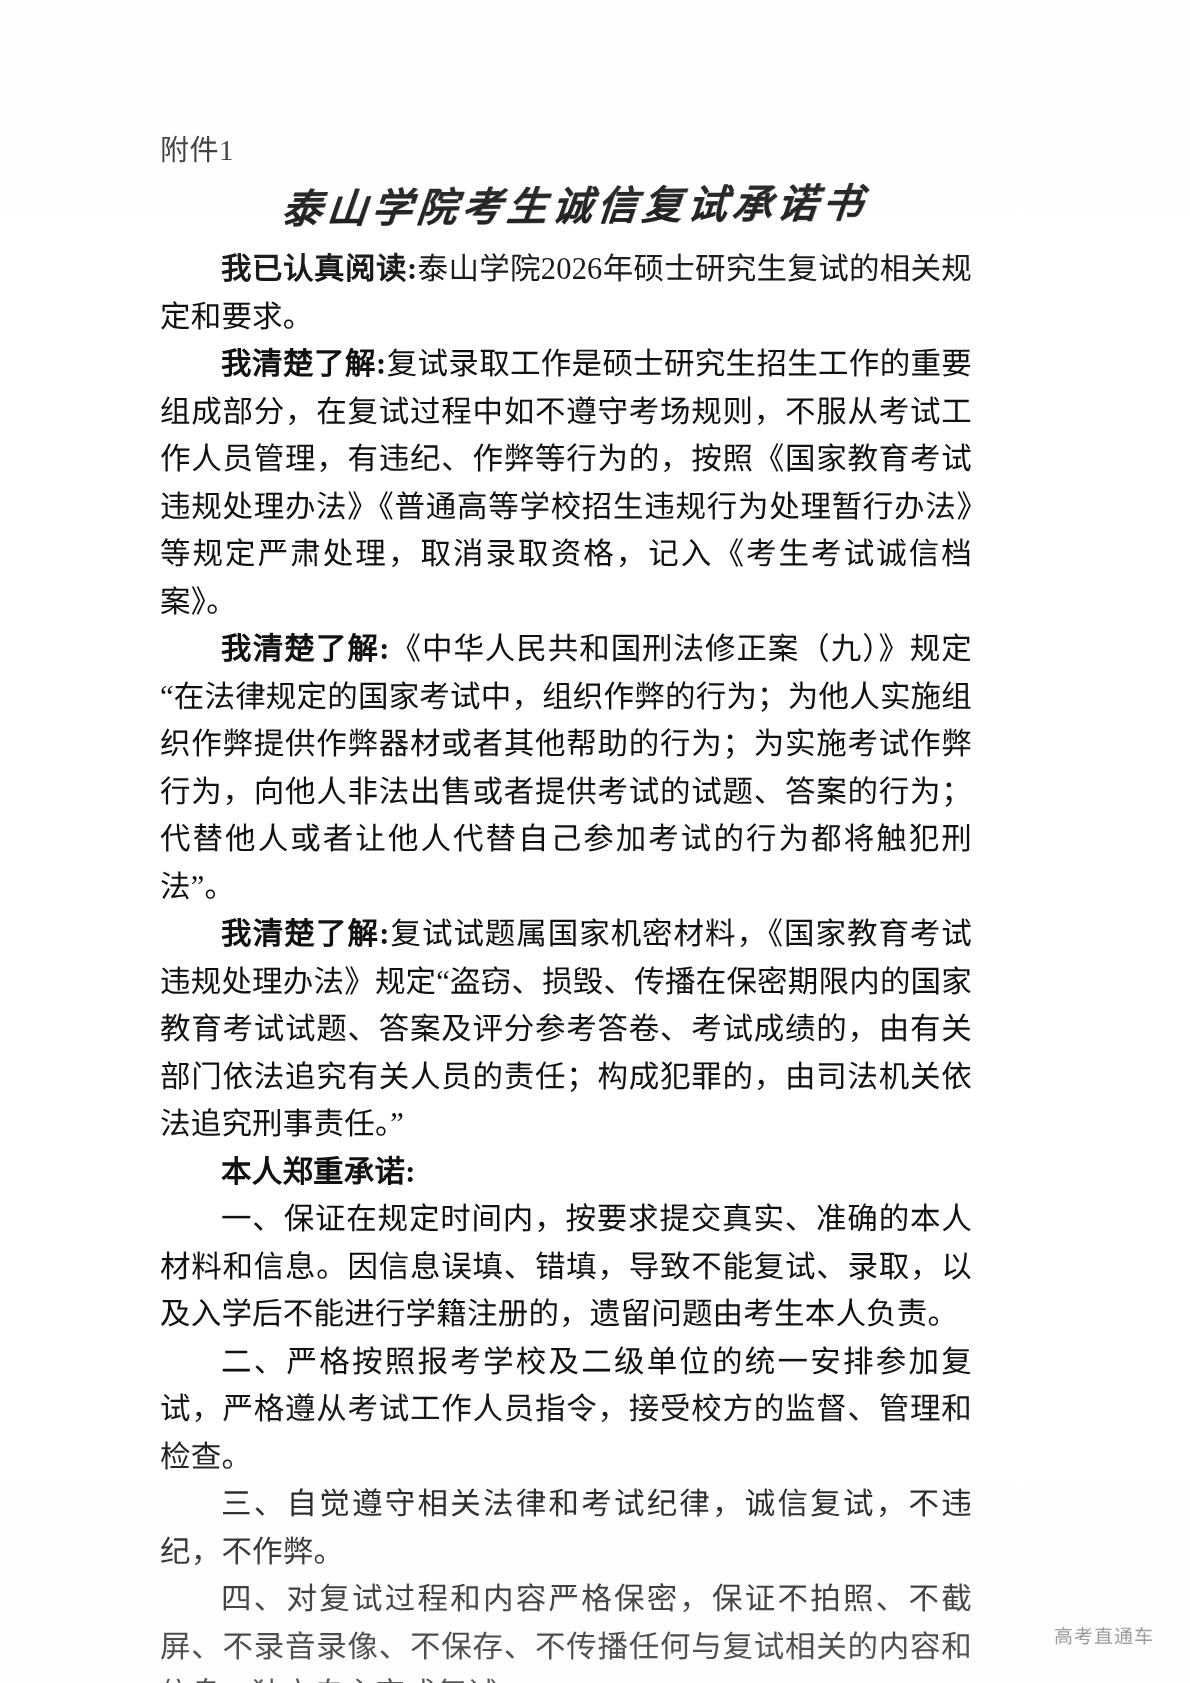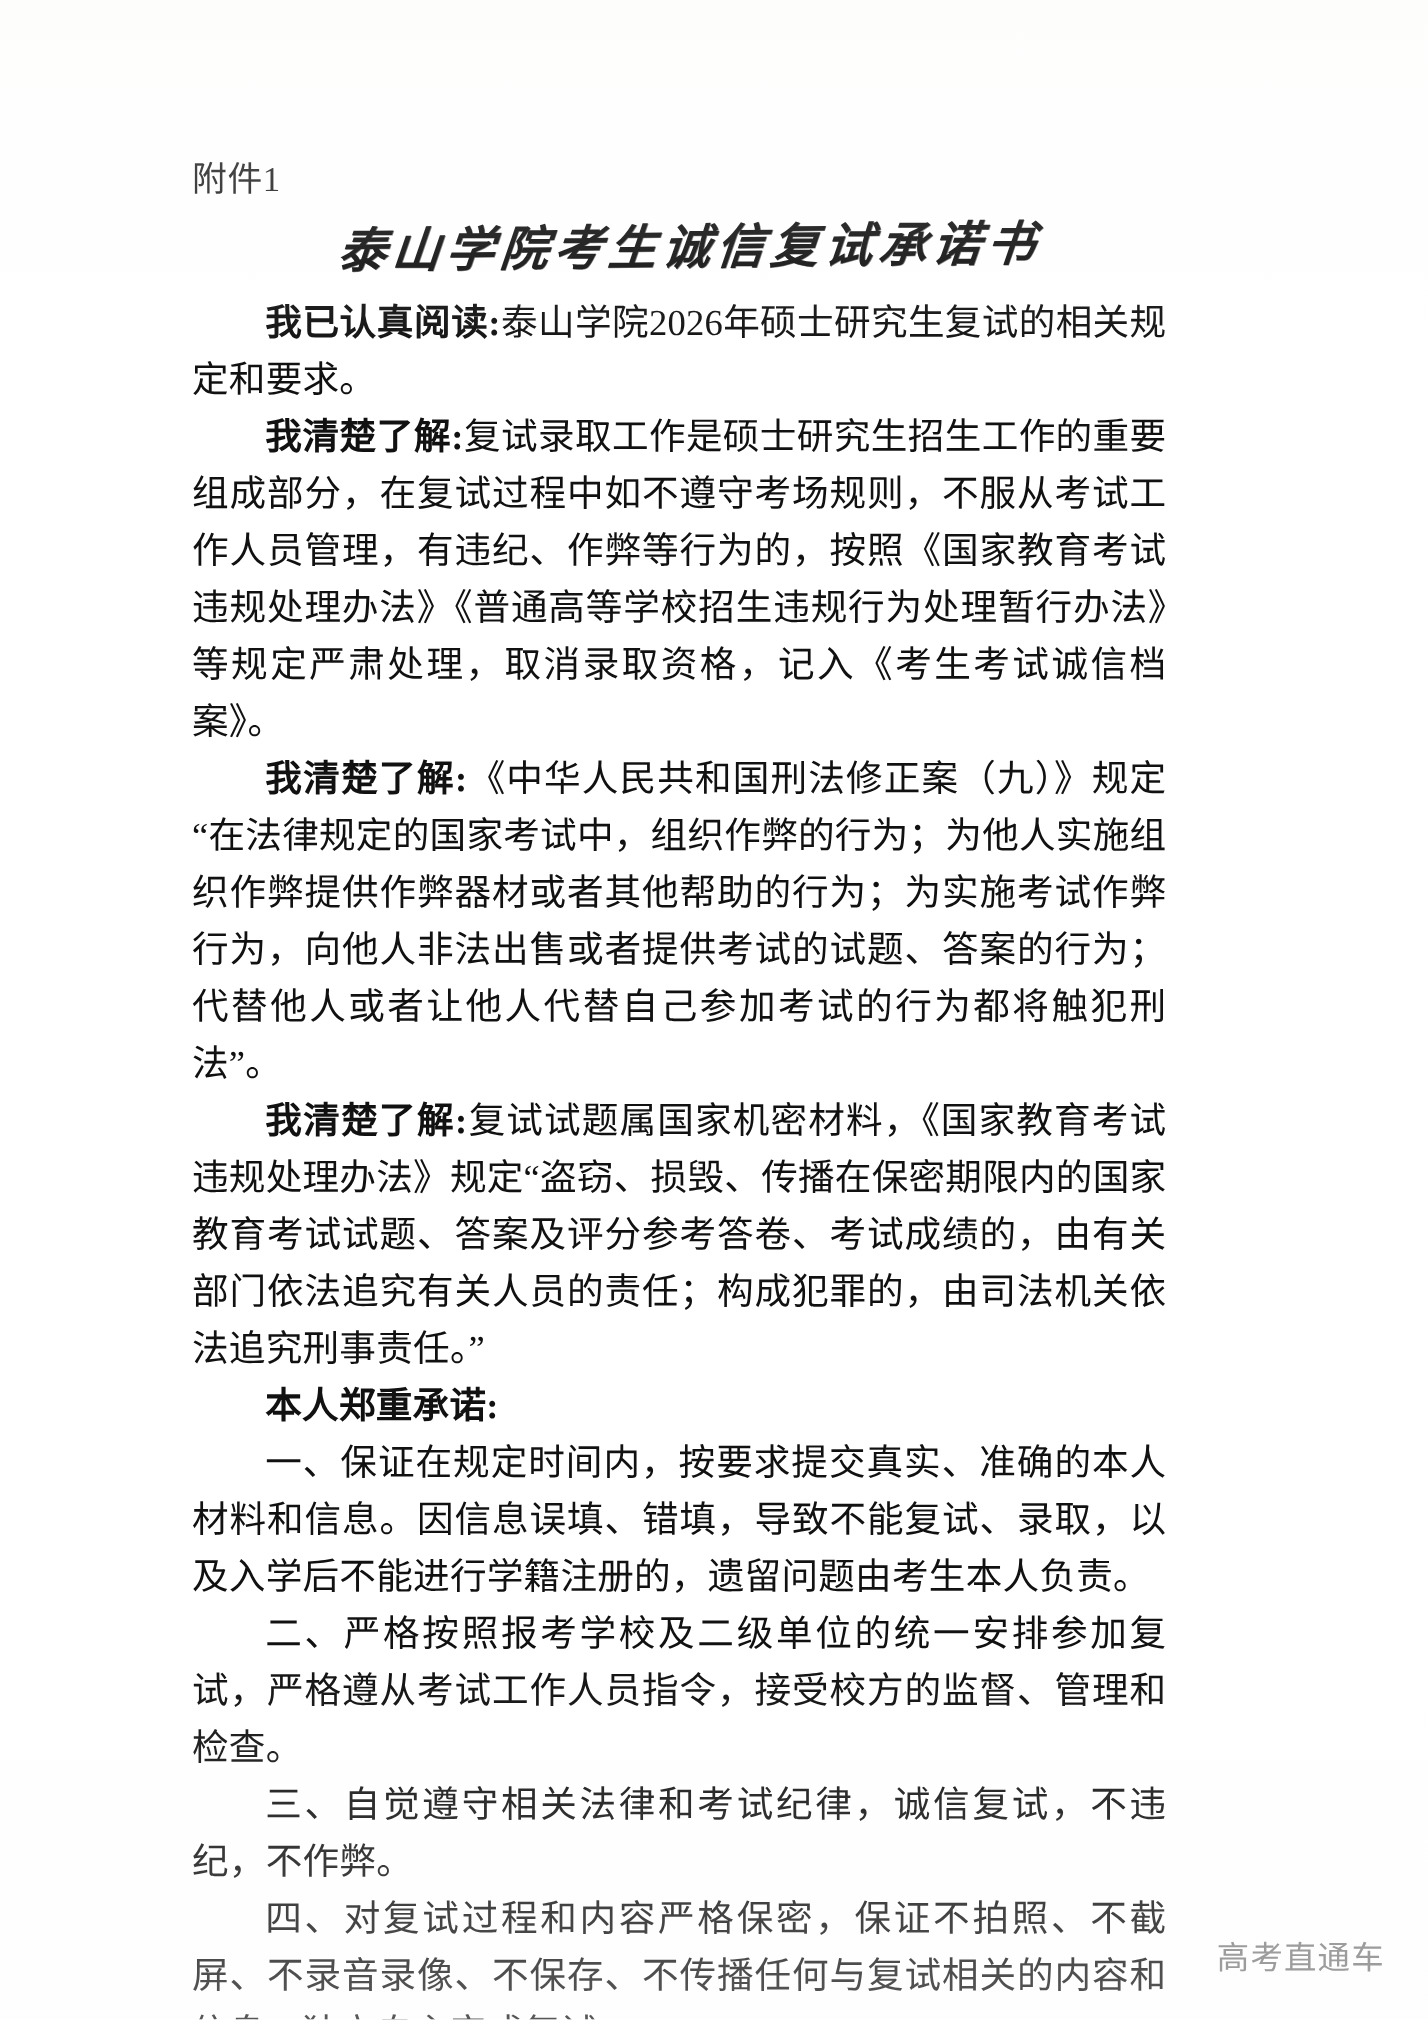--- a/index.html
+++ b/index.html
@@ -71,22 +71,22 @@
   .para.bold-line {
     font-weight: 700;
     text-indent: 61px;
   }
 
   
   .watermark {
     position: absolute;
     right: 36px;
     bottom: 34px;
-    font-family: Liberation Sans, sans-serif;
-    font-size: 27px;
+    font-family: Liberation Mono, monospace;
+    font-size: 19px;
     color: #9c9c9c;
     letter-spacing: 1px;
   }
 
   
   .scan-tint {
     position: absolute;
     inset: 0;
     pointer-events: none;
     background: linear-gradient(180deg, rgba(250,250,248,0.35) 0%, rgba(255,255,255,0) 18%, rgba(255,255,255,0) 82%, rgba(250,250,250,0.3) 100%);

